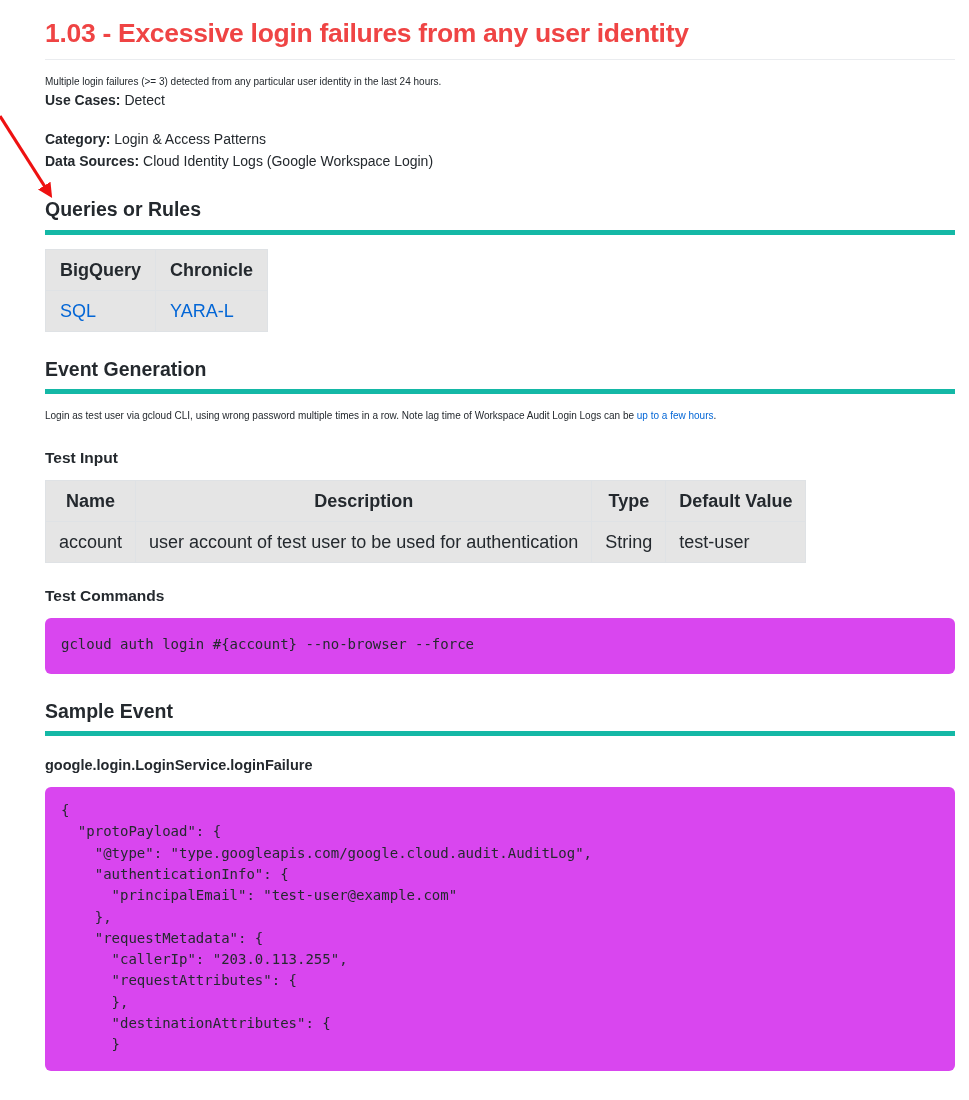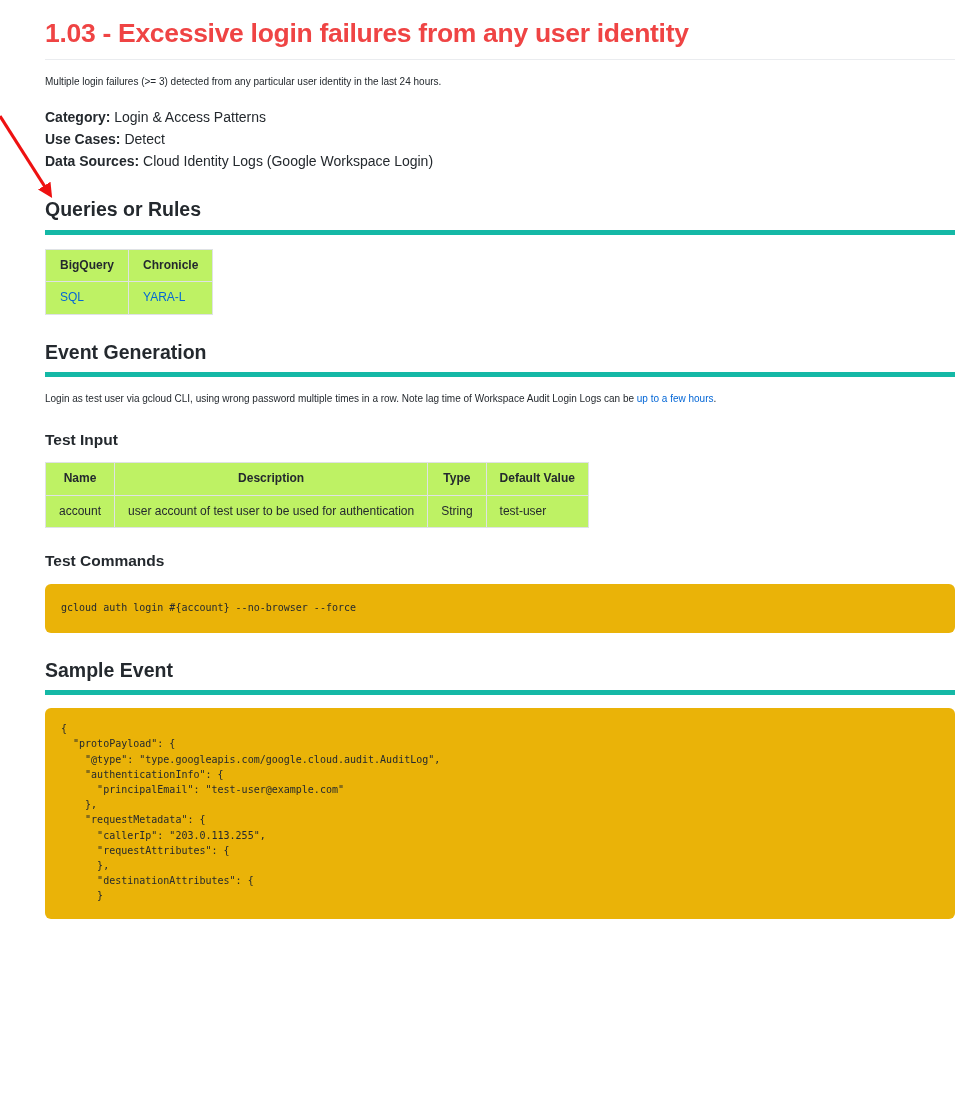--- a/index.html
+++ b/index.html
@@ -85,23 +85,23 @@
     font-size: 14px;
     line-height: 1.85;
     color: #24292e;
   }
   ol.prereq li { padding-left: 2px; }
 
   
   table.grid {
     border-collapse: collapse;
     margin-top: 13px;
-    font-size: 12px;
-    color: #24292e;
-    background: #bef264;
+    font-size: 18px;
+    color: #24292e;
+    background: #e5e5e5;
   }
   table.grid th,
   table.grid td {
     border: 1px solid #dfe2e5;
     padding: 7px 13px;
     line-height: 1.45;
   }
   table.grid th {
     font-weight: bold;
     text-align: center;
@@ -109,26 +109,26 @@
   }
   table.grid td { text-align: left; }
   table.queries { margin-top: 14px; }
   table.queries th, table.queries td { padding: 7px 14px; }
   table.testinput td.c-name { white-space: nowrap; }
   table.testinput td.c-type { white-space: nowrap; }
   table.testinput td.c-default { white-space: nowrap; }
 
   
   pre.codeblock {
-    background: #eab308;
+    background: #d946ef;
     border-radius: 6px;
     margin: 13px 0 0 0;
     padding: 15px 16px;
     font-family: "DejaVu Sans Mono", "Liberation Mono", monospace;
-    font-size: 10px;
+    font-size: 14px;
     line-height: 1.52;
     color: #24292e;
     white-space: pre;
     overflow: hidden;
   }
   pre.cmdblock { padding: 16px 16px 18px 16px; }
   pre.jsonblock { padding: 13px 16px 16px 16px; }
 
   
   .annotation-arrow {
@@ -142,27 +142,27 @@
 </style>
 </head>
 <body>
 
 <div class="page">
 
   <h1 class="doc-title">1.03 - Excessive login failures from any user identity</h1>
 
   <p class="para">Multiple login failures (&gt;= 3) detected from any particular user identity in the last 24 hours.</p>
 
+  <p class="meta">
+    <b>Use Cases:</b><span> Detect</span>
+  </p>
   <p class="meta first">
     <b>Category:</b><span> Login &amp; Access Patterns</span>
   </p>
   <p class="meta">
-    <b>Use Cases:</b><span> Detect</span>
-  </p>
-  <p class="meta">
     <b>Data Sources:</b><span> Cloud Identity Logs (Google Workspace Login)</span>
   </p>
 
   <h2 class="sec-title">Queries or Rules</h2>
 
   <table class="grid queries">
     <thead>
       <tr>
         <th>BigQuery</th>
         <th>Chronicle</th>
@@ -202,20 +202,21 @@
       </tr>
     </tbody>
   </table>
 
   <h3 class="sub-title">Test Commands</h3>
 
   <pre class="codeblock cmdblock">gcloud auth login #{account} --no-browser --force</pre>
 
   <h2 class="sec-title">Sample Event</h2>
 
+  <h4 class="event-name">google.login.LoginService.loginFailure</h4>
 
   <pre class="codeblock jsonblock">{
   "protoPayload": {
     "@type": "type.googleapis.com/google.cloud.audit.AuditLog",
     "authenticationInfo": {
       "principalEmail": "test-user@example.com"
     },
     "requestMetadata": {
       "callerIp": "203.0.113.255",
       "requestAttributes": {

